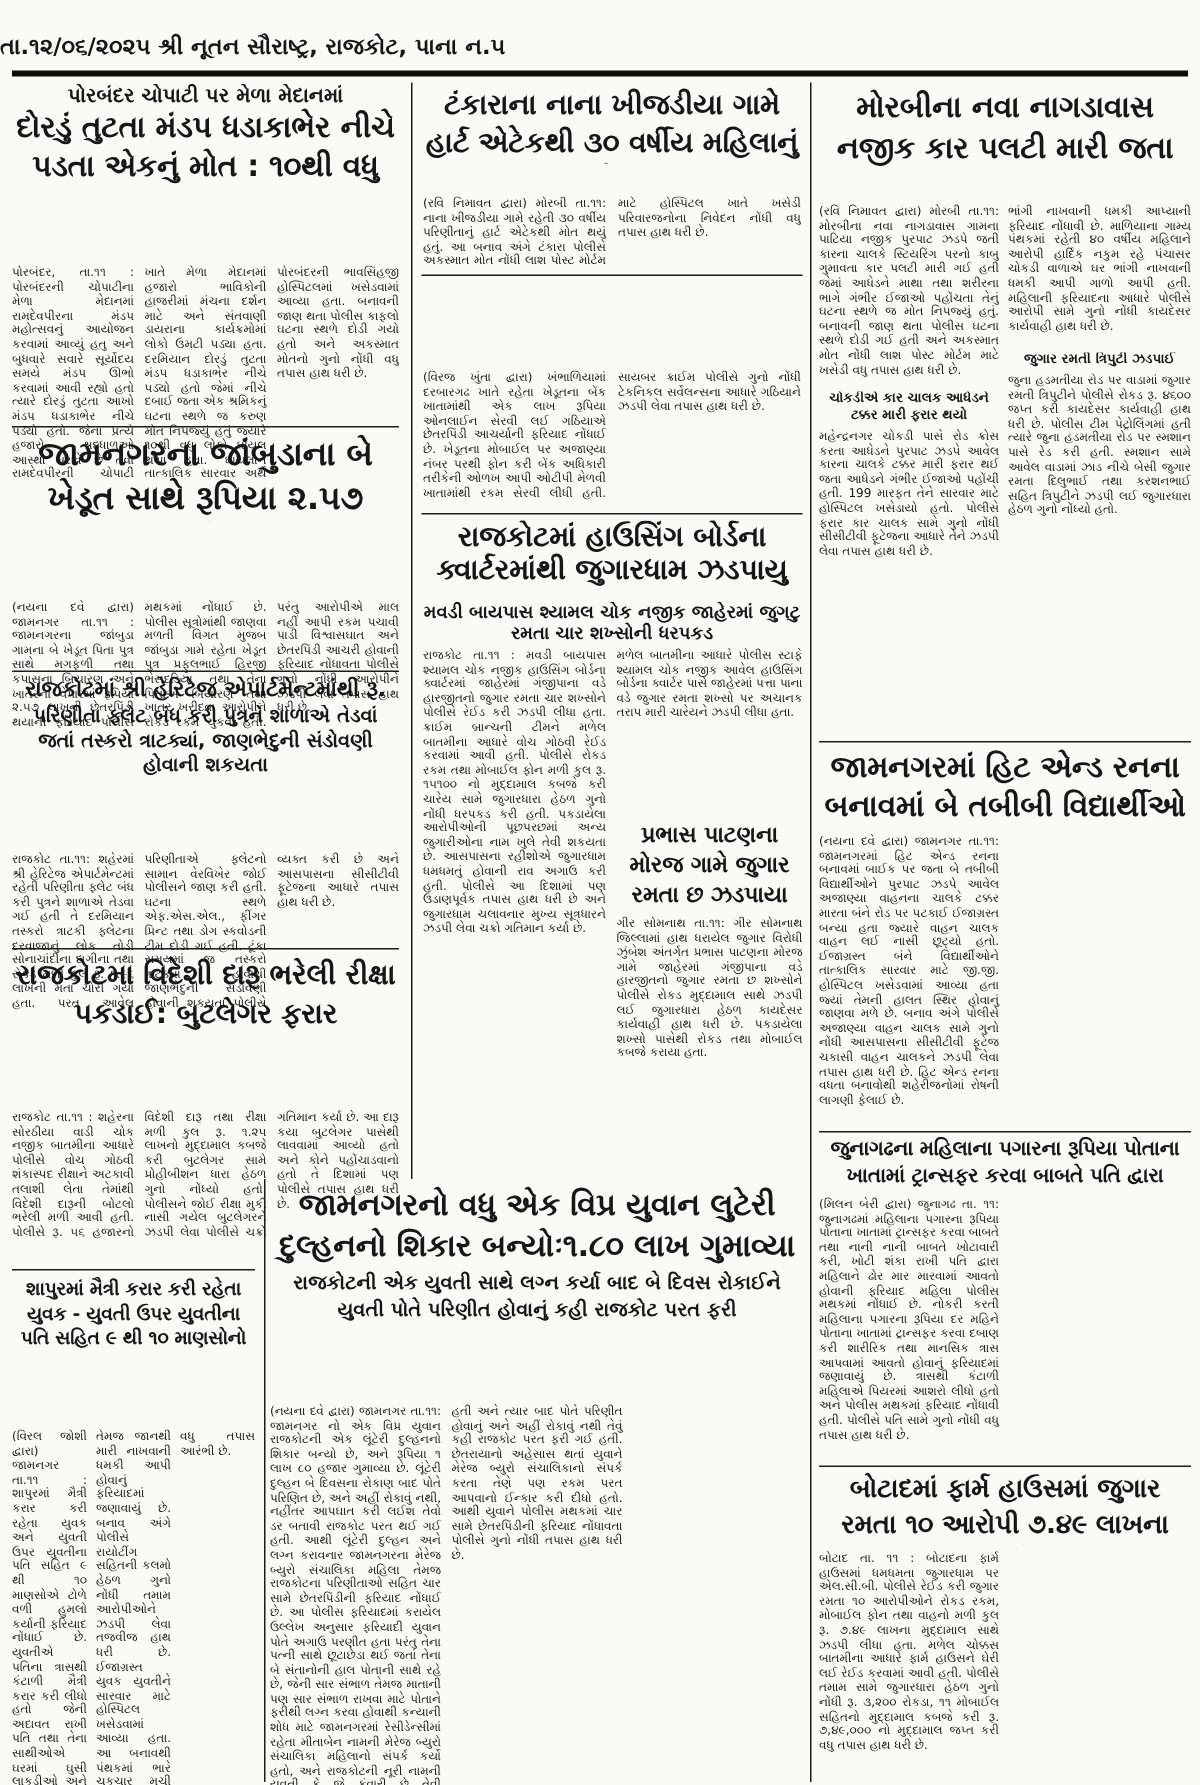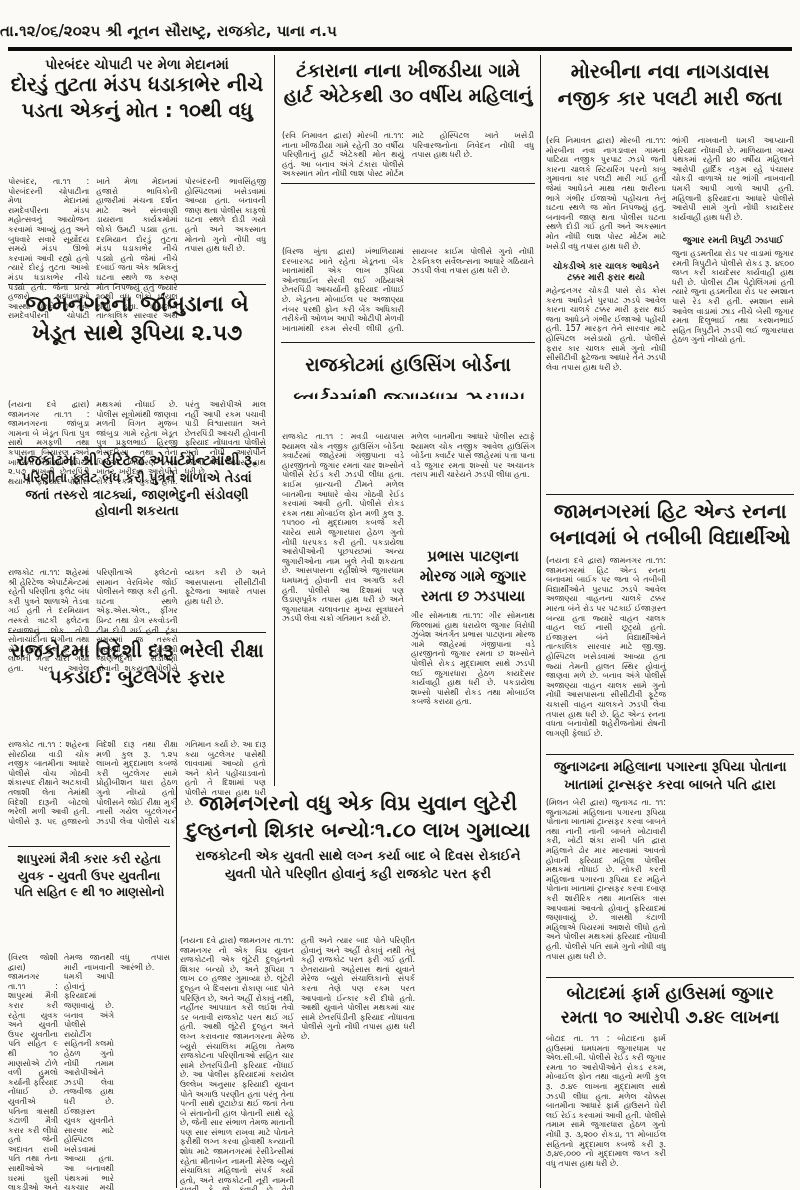--- a/index.html
+++ b/index.html
@@ -60,37 +60,38 @@
   <div class="abs hl" style="top:851px; left:8px; width:162px; font-size:12.5px; line-height:16.5px; height:50px;">શાપુરમાં મૈત્રી કરાર કરી રહેતા યુવક - યુવતી ઉપર યુવતીના પતિ સહિત ૯ થી ૧૦ માણસોનો હુમલો</div>
   <div class="abs body-text cols-3" style="top:905px; left:8px; width:162px; height:280px; column-gap:6px;">(વિરલ જોશી દ્વારા) જામનગર તા.૧૧ : શાપુરમાં મૈત્રી કરાર કરી રહેતા યુવક અને યુવતી ઉપર યુવતીના પતિ સહિત ૯ થી ૧૦ માણસોએ ટોળે વળી હુમલો કર્યાની ફરિયાદ નોંધાઈ છે. યુવતીએ પતિના ત્રાસથી કંટાળી મૈત્રી કરાર કરી લીધો હતો જેની અદાવત રાખી પતિ તથા તેના સાથીઓએ ઘરમાં ઘુસી લાકડીઓ અને ધોકા વડે બંનેને માર મારી ગંભીર ઈજાઓ પહોંચાડી હતી તેમજ જાનથી મારી નાખવાની ધમકી આપી હોવાનું ફરિયાદમાં જણાવાયું છે. બનાવ અંગે પોલીસે રાયોટીંગ સહિતની કલમો હેઠળ ગુનો નોંધી તમામ આરોપીઓને ઝડપી લેવા તજવીજ હાથ ધરી છે. ઈજાગ્રસ્ત યુવક યુવતીને સારવાર માટે હોસ્પિટલ ખસેડવામાં આવ્યા હતા. આ બનાવથી પંથકમાં ભારે ચકચાર મચી જવા પામી છે અને પોલીસે બંને પક્ષના નિવેદન નોંધી વધુ તપાસ આરંભી છે.</div>
 
   <div class="abs hl" style="top:58px; left:282px; width:252px; font-size:19px; line-height:25px; height:51px;">ટંકારાના નાના ખીજડીયા ગામે હાર્ટ એટેકથી ૩૦ વર્ષીય મહિલાનું મોત</div>
   <div class="abs body-text cols-2" style="top:131px; left:282px; width:252px; height:49px;">(રવિ નિમાવત દ્વારા) મોરબી તા.૧૧: નાના ખીજડીયા ગામે રહેતી ૩૦ વર્ષીય પરિણીતાનું હાર્ટ એટેકથી મોત થયું હતું. આ બનાવ અંગે ટંકારા પોલીસે અકસ્માત મોત નોંધી લાશ પોસ્ટ મોર્ટમ માટે હોસ્પિટલ ખાતે ખસેડી પરિવારજનોના નિવેદન નોંધી વધુ તપાસ હાથ ધરી છે.</div>
   <div class="hrule" style="top:183px; left:281px; width:254px;"></div>
 
   <div class="abs body-text cols-2" style="top:247px; left:282px; width:252px; height:92px;">(વિરજ ખુંતા દ્વારા) ખંભાળિયામાં દરબારગઢ ખાતે રહેતા ખેડૂતના બેંક ખાતામાંથી એક લાખ રૂપિયા ઓનલાઈન સેરવી લઈ ગઠિયાએ છેતરપિંડી આચર્યાની ફરિયાદ નોંધાઈ છે. ખેડૂતના મોબાઈલ પર અજાણ્યા નંબર પરથી ફોન કરી બેંક અધિકારી તરીકેની ઓળખ આપી ઓટીપી મેળવી ખાતામાંથી રકમ સેરવી લીધી હતી. સાયબર ક્રાઈમ પોલીસે ગુનો નોંધી ટેકનિકલ સર્વેલન્સના આધારે ગઠિયાને ઝડપી લેવા તપાસ હાથ ધરી છે.</div>
   <div class="hrule" style="top:342px; left:281px; width:254px;"></div>
 
-  <div class="abs hl" style="top:347px; left:282px; width:252px; font-size:19px; line-height:34px; height:52px;">રાજકોટમાં હાઉસિંગ બોર્ડના ક્વાર્ટરમાંથી જુગારધામ ઝડપાયુ</div>
+  <div class="abs hl" style="top:347px; left:282px; width:252px; font-size:19px; line-height:22px; height:52px;">રાજકોટમાં હાઉસિંગ બોર્ડના ક્વાર્ટરમાંથી જુગારધામ ઝડપાયુ</div>
+  <div class="abs subhd" style="top:401px; left:282px; width:252px; font-size:12px; line-height:14px; height:28px;">મવડી બાયપાસ શ્યામલ ચોક નજીક જાહેરમાં જુગટુ રમતા ચાર શખ્સોની ધરપકડ</div>
   <div class="abs body-text" style="top:432px; left:282px; width:122px; height:350px;">રાજકોટ તા.૧૧ : મવડી બાયપાસ શ્યામલ ચોક નજીક હાઉસિંગ બોર્ડના ક્વાર્ટરમાં જાહેરમાં ગંજીપાના વડે હારજીતનો જુગાર રમતા ચાર શખ્સોને પોલીસે રેઈડ કરી ઝડપી લીધા હતા. ક્રાઈમ બ્રાન્ચની ટીમને મળેલ બાતમીના આધારે વોચ ગોઠવી રેઈડ કરવામાં આવી હતી. પોલીસે રોકડ રકમ તથા મોબાઈલ ફોન મળી કુલ રૂ. ૧૫૧૦૦ નો મુદ્દામાલ કબજે કરી ચારેય સામે જુગારધારા હેઠળ ગુનો નોંધી ધરપકડ કરી હતી. પકડાયેલા આરોપીઓની પૂછપરછમાં અન્ય જુગારીઓના નામ ખુલે તેવી શકયતા છે. આસપાસના રહીશોએ જુગારધામ ધમધમતું હોવાની રાવ અગાઉ કરી હતી. પોલીસે આ દિશામાં પણ ઉંડાણપૂર્વક તપાસ હાથ ધરી છે અને જુગારધામ ચલાવનાર મુખ્ય સૂત્રધારને ઝડપી લેવા ચક્રો ગતિમાન કર્યા છે.</div>
   <div class="abs" style="top:432px; left:411px; width:124px; height:350px; overflow:hidden;">
     <div class="body-text" style="height:110px;">મળેલ બાતમીના આધારે પોલીસ સ્ટાફે શ્યામલ ચોક નજીક આવેલ હાઉસિંગ બોર્ડના ક્વાર્ટર પાસે જાહેરમાં પત્તા પાના વડે જુગાર રમતા શખ્સો પર અચાનક તરાપ મારી ચારેયને ઝડપી લીધા હતા.</div>
     <div class="hl" style="font-size:15px; line-height:20px; height:62px; margin:4px 0 3px 0;">પ્રભાસ પાટણના મોરજ ગામે જુગાર રમતા છ ઝડપાયા</div>
     <div class="body-text" style="height:168px;">ગીર સોમનાથ તા.૧૧: ગીર સોમનાથ જિલ્લામાં હાથ ધરાયેલ જુગાર વિરોધી ઝુંબેશ અંતર્ગત પ્રભાસ પાટણના મોરજ ગામે જાહેરમાં ગંજીપાના વડે હારજીતનો જુગાર રમતા છ શખ્સોને પોલીસે રોકડ મુદ્દામાલ સાથે ઝડપી લઈ જુગારધારા હેઠળ કાયદેસર કાર્યવાહી હાથ ધરી છે. પકડાયેલા શખ્સો પાસેથી રોકડ તથા મોબાઈલ કબજે કરાયા હતા.</div>
   </div>
 
   <div class="abs hl" style="top:790px; left:180px; width:356px; font-size:20.5px; line-height:27px; height:55px;">જામનગરનો વધુ એક વિપ્ર યુવાન લુટેરી દુલ્હનનો શિકાર બન્યોઃ૧.૮૦ લાખ ગુમાવ્યા</div>
   <div class="abs subhd" style="top:847px; left:180px; width:356px; font-size:13px; line-height:17.5px; height:36px;">રાજકોટની એક યુવતી સાથે લગ્ન કર્યા બાદ બે દિવસ રોકાઈને યુવતી પોતે પરિણીત હોવાનું કહી રાજકોટ પરત ફરી</div>
   <div class="abs body-text cols-3" style="top:888px; left:180px; width:356px; height:298px;">(નયના દવે દ્વારા) જામનગર તા.૧૧: જામનગર નો એક વિપ્ર યુવાન રાજકોટની એક લૂંટેરી દુલ્હનનો શિકાર બન્યો છે, અને રૂપિયા ૧ લાખ ૮૦ હજાર ગુમાવ્યા છે. લૂંટેરી દુલ્હન બે દિવસના રોકાણ બાદ પોતે પરિણિત છે, અને અહીં રોકાવું નથી, નહીંતર આપઘાત કરી લઈશ તેવો ડર બતાવી રાજકોટ પરત થઈ ગઈ હતી. આથી લૂંટેરી દુલ્હન અને લગ્ન કરાવનાર જામનગરના મેરેજ બ્યુરો સંચાલિકા મહિલા તેમજ રાજકોટના પરિણીતાઓ સહિત ચાર સામે છેતરપિંડીની ફરિયાદ નોંધાઈ છે. આ પોલીસ ફરિયાદમાં કરાયેલ ઉલ્લેખ અનુસાર ફરિયાદી યુવાન પોતે અગાઉ પરણીત હતા પરંતુ તેના પત્ની સાથે છૂટાછેડા થઈ જતાં તેના બે સંતાનોની હાલ પોતાની સાથે રહે છે, જેની સાર સંભાળ તેમજ માતાની પણ સાર સંભાળ રાખવા માટે પોતાને ફરીથી લગ્ન કરવા હોવાથી કન્યાની શોધ માટે જામનગરમાં રેસીડેન્સીમાં રહેતા મીતાબેન નામની મેરેજ બ્યુરો સંચાલિકા મહિલાનો સંપર્ક કર્યો હતો, અને રાજકોટની નૂરી નામની યુવતી કે જે કુંવારી છે તેવી ઓળખાણ આપીને તેની સાથે રૂપિયા ૧ લાખ ૮૦ હજારમાં સોદો કરીને લગ્ન કરાવી આપ્યા હતા. નૂરી લગ્ન બાદ બે દિવસ જામનગર રોકાઈ હતી અને ત્યાર બાદ પોતે પરિણીત હોવાનું અને અહીં રોકાવું નથી તેવું કહી રાજકોટ પરત ફરી ગઈ હતી. છેતરાયાનો અહેસાસ થતાં યુવાને મેરેજ બ્યુરો સંચાલિકાનો સંપર્ક કરતા તેણે પણ રકમ પરત આપવાનો ઈન્કાર કરી દીધો હતો. આથી યુવાને પોલીસ મથકમાં ચાર સામે છેતરપિંડીની ફરિયાદ નોંધાવતા પોલીસે ગુનો નોંધી તપાસ હાથ ધરી છે.</div>
 
   <div class="abs hl" style="top:58px; left:546px; width:248px; font-size:20px; line-height:27px; height:55px;">મોરબીના નવા નાગડાવાસ નજીક કાર પલટી મારી જતા આધેડનું મોત</div>
   <div class="abs" style="top:136px; left:546px; width:120px; height:355px; overflow:hidden;">
     <div class="body-text" style="height:122px;">(રવિ નિમાવત દ્વારા) મોરબી તા.૧૧: મોરબીના નવા નાગડાવાસ ગામના પાટિયા નજીક પુરપાટ ઝડપે જતી કારના ચાલકે સ્ટિયરિંગ પરનો કાબુ ગુમાવતા કાર પલટી મારી ગઈ હતી જેમાં આધેડને માથા તથા શરીરના ભાગે ગંભીર ઈજાઓ પહોંચતા તેનું ઘટના સ્થળે જ મોત નિપજ્યું હતું. બનાવની જાણ થતા પોલીસ ઘટના સ્થળે દોડી ગઈ હતી અને અકસ્માત મોત નોંધી લાશ પોસ્ટ મોર્ટમ માટે ખસેડી વધુ તપાસ હાથ ધરી છે.</div>
     <div class="inline-subhd">ચોકડીએ કાર ચાલક આધેડને ટક્કર મારી ફરાર થયો</div>
-    <div class="body-text" style="height:195px;">મહેન્દ્રનગર ચોકડી પાસે રોડ ક્રોસ કરતા આધેડને પુરપાટ ઝડપે આવેલ કારના ચાલકે ટક્કર મારી ફરાર થઈ જતા આધેડને ગંભીર ઈજાઓ પહોંચી હતી. 157 મારફત તેને સારવાર માટે હોસ્પિટલ ખસેડાયો હતો. પોલીસે ફરાર કાર ચાલક સામે ગુનો નોંધી સીસીટીવી ફૂટેજના આધારે તેને ઝડપી લેવા તપાસ હાથ ધરી છે.</div>
+    <div class="body-text" style="height:195px;">મહેન્દ્રનગર ચોકડી પાસે રોડ ક્રોસ કરતા આધેડને પુરપાટ ઝડપે આવેલ કારના ચાલકે ટક્કર મારી ફરાર થઈ જતા આધેડને ગંભીર ઈજાઓ પહોંચી હતી. 199 મારફત તેને સારવાર માટે હોસ્પિટલ ખસેડાયો હતો. પોલીસે ફરાર કાર ચાલક સામે ગુનો નોંધી સીસીટીવી ફૂટેજના આધારે તેને ઝડપી લેવા તપાસ હાથ ધરી છે.</div>
   </div>
   <div class="abs" style="top:136px; left:672px; width:122px; height:355px; overflow:hidden;">
     <div class="body-text" style="height:96px;">ભાંગી નાખવાની ધમકી આપ્યાની ફરિયાદ નોંધાવી છે. માળિયાના ગામ્ય પંથકમાં રહેતી ૪૦ વર્ષીય મહિલાને આરોપી હાર્દિક નકુમ રહે પંચાસર ચોકડી વાળાએ ઘર ભાંગી નાખવાની ધમકી આપી ગાળો આપી હતી. મહિલાની ફરિયાદના આધારે પોલીસે આરોપી સામે ગુનો નોંધી કાયદેસર કાર્યવાહી હાથ ધરી છે.</div>
     <div class="inline-subhd">જુગાર રમતી ત્રિપુટી ઝડપાઈ</div>
     <div class="body-text" style="height:225px;">જુના હડમતીયા રોડ પર વાડામાં જુગાર રમતી ત્રિપુટીને પોલીસે રોકડ રૂ. ૪૬૦૦ જપ્ત કરી કાયદેસર કાર્યવાહી હાથ ધરી છે. પોલીસ ટીમ પેટ્રોલિંગમાં હતી ત્યારે જુના હડમતીયા રોડ પર સ્મશાન પાસે રેડ કરી હતી. સ્મશાન સામે આવેલ વાડામાં ઝાડ નીચે બેસી જુગાર રમતા દિલુભાઈ તથા કરશનભાઈ સહિત ત્રિપુટીને ઝડપી લઈ જુગારધારા હેઠળ ગુનો નોંધ્યો હતો.</div>
   </div>
   <div class="hrule" style="top:494px; left:546px; width:248px;"></div>
 
   <div class="abs hl" style="top:498px; left:546px; width:248px; font-size:20px; line-height:26px; height:53px;">જામનગરમાં હિટ એન્ડ રનના બનાવમાં બે તબીબી વિદ્યાર્થીઓ ઇજાગ્રસ્ત બન્યા</div>
   <div class="abs body-text cols-2" style="top:556px; left:546px; width:248px; height:194px;">(નયના દવે દ્વારા) જામનગર તા.૧૧: જામનગરમાં હિટ એન્ડ રનના બનાવમાં બાઈક પર જતા બે તબીબી વિદ્યાર્થીઓને પુરપાટ ઝડપે આવેલ અજાણ્યા વાહનના ચાલકે ટક્કર મારતા બંને રોડ પર પટકાઈ ઈજાગ્રસ્ત બન્યા હતા જ્યારે વાહન ચાલક વાહન લઈ નાસી છૂટ્યો હતો. ઈજાગ્રસ્ત બંને વિદ્યાર્થીઓને તાત્કાલિક સારવાર માટે જી.જી. હોસ્પિટલ ખસેડવામાં આવ્યા હતા જ્યાં તેમની હાલત સ્થિર હોવાનું જાણવા મળે છે. બનાવ અંગે પોલીસે અજાણ્યા વાહન ચાલક સામે ગુનો નોંધી આસપાસના સીસીટીવી ફૂટેજ ચકાસી વાહન ચાલકને ઝડપી લેવા તપાસ હાથ ધરી છે. હિટ એન્ડ રનના વધતા બનાવોથી શહેરીજનોમાં રોષની લાગણી ફેલાઈ છે.</div>

